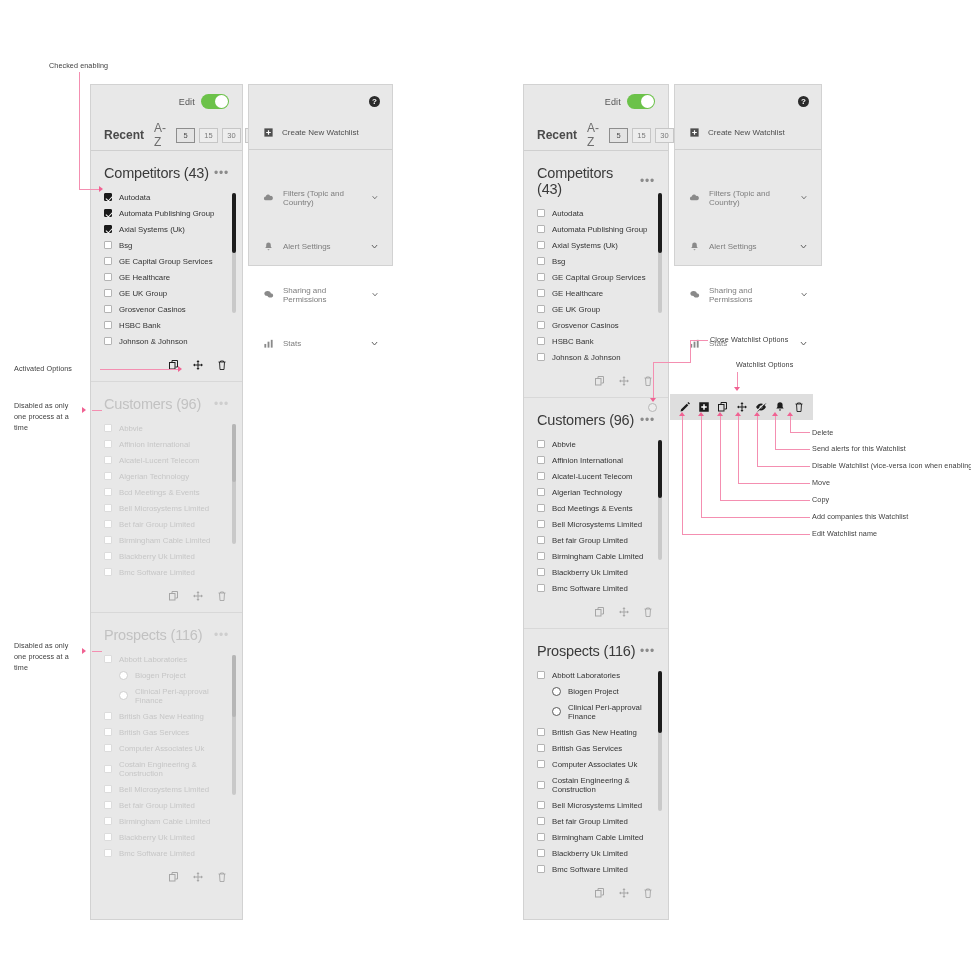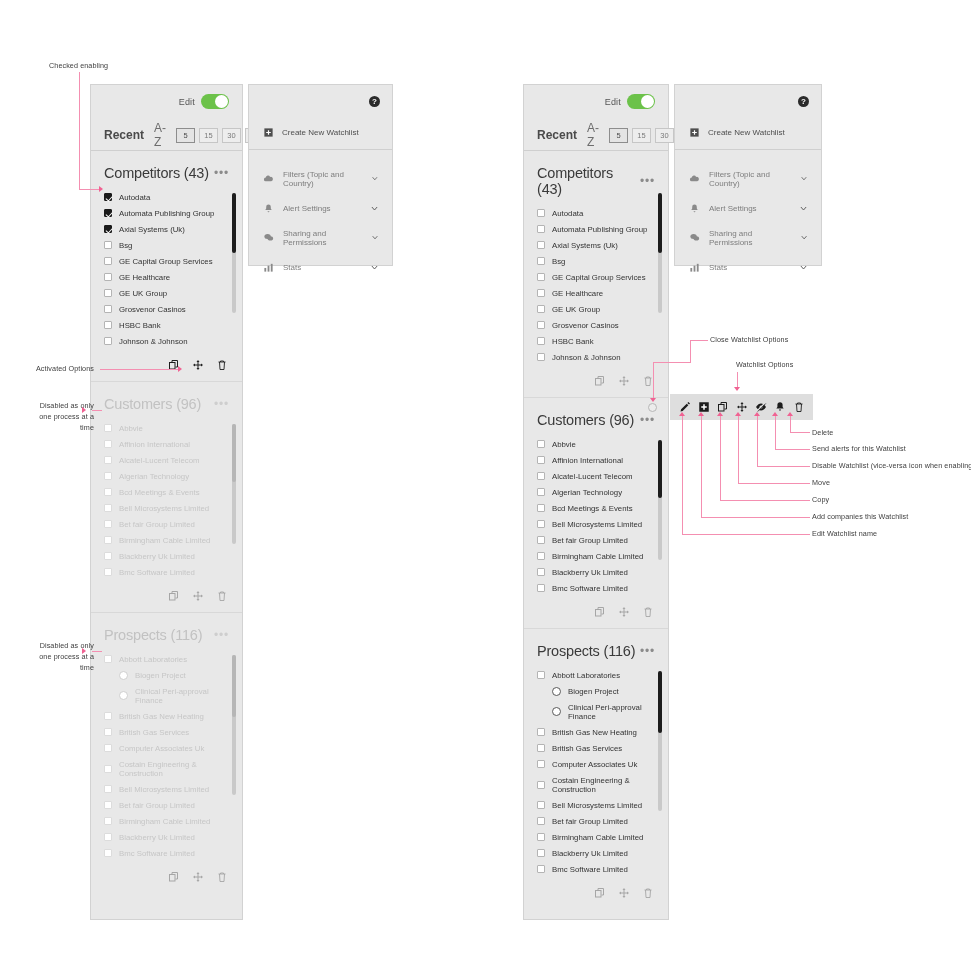--- a/index.html
+++ b/index.html
@@ -113,21 +113,21 @@
     display: flex; align-items: center; justify-content: center;
   }
   .create-row {
     position: absolute; left: 14px; bottom: 11px;
     display: flex; align-items: center; gap: 8px;
   }
   .create-label { font-size: 8px; color: #4e4e4e; }
   .side-list { padding: 12px 0 10px 0; }
   .side-item {
     display: flex; align-items: center; gap: 9px;
-    padding: 7.5px 13px 7.5px 14px; font-size: 8px; color: #7d7d7d;
+    padding: 7.5px 13px 7.5px 14px; font-size: 8px; color: #7d7d7d; margin-top: 19px;
   }
   .side-item .sp { margin-left: auto; }
   .chev { width: 9px; height: 9px; }
   .sicon { width: 11px; height: 11px; flex: 0 0 auto; }
 
   
   .options-bar {
     position: absolute;
     background: #dedede;
     display: flex; align-items: center; gap: 0;
@@ -142,21 +142,21 @@
     position: absolute;
     width: 9px; height: 9px; border-radius: 50%;
     border: 1.2px solid #b7b7b7; background: #ececec;
   }
 
   
   .anno {
     position: absolute; font-size: 7.2px; color: #3d3d3d;
     line-height: 1.5; letter-spacing: .1px;
   }
-  .anno.right { text-align: right; }
+  .anno.right { }
   .aline { position: absolute; background: #f48fb1; }
   .ah { height: 1px; }
   .av { width: 1px; }
   .arrow {
     position: absolute; width: 0; height: 0;
   }
   .arrow.r { border-left: 4px solid #f06292; border-top: 3px solid transparent; border-bottom: 3px solid transparent; }
   .arrow.d { border-top: 4px solid #f06292; border-left: 3px solid transparent; border-right: 3px solid transparent; }
   .arrow.u { border-bottom: 4px solid #f06292; border-left: 3px solid transparent; border-right: 3px solid transparent; }
 </style>

